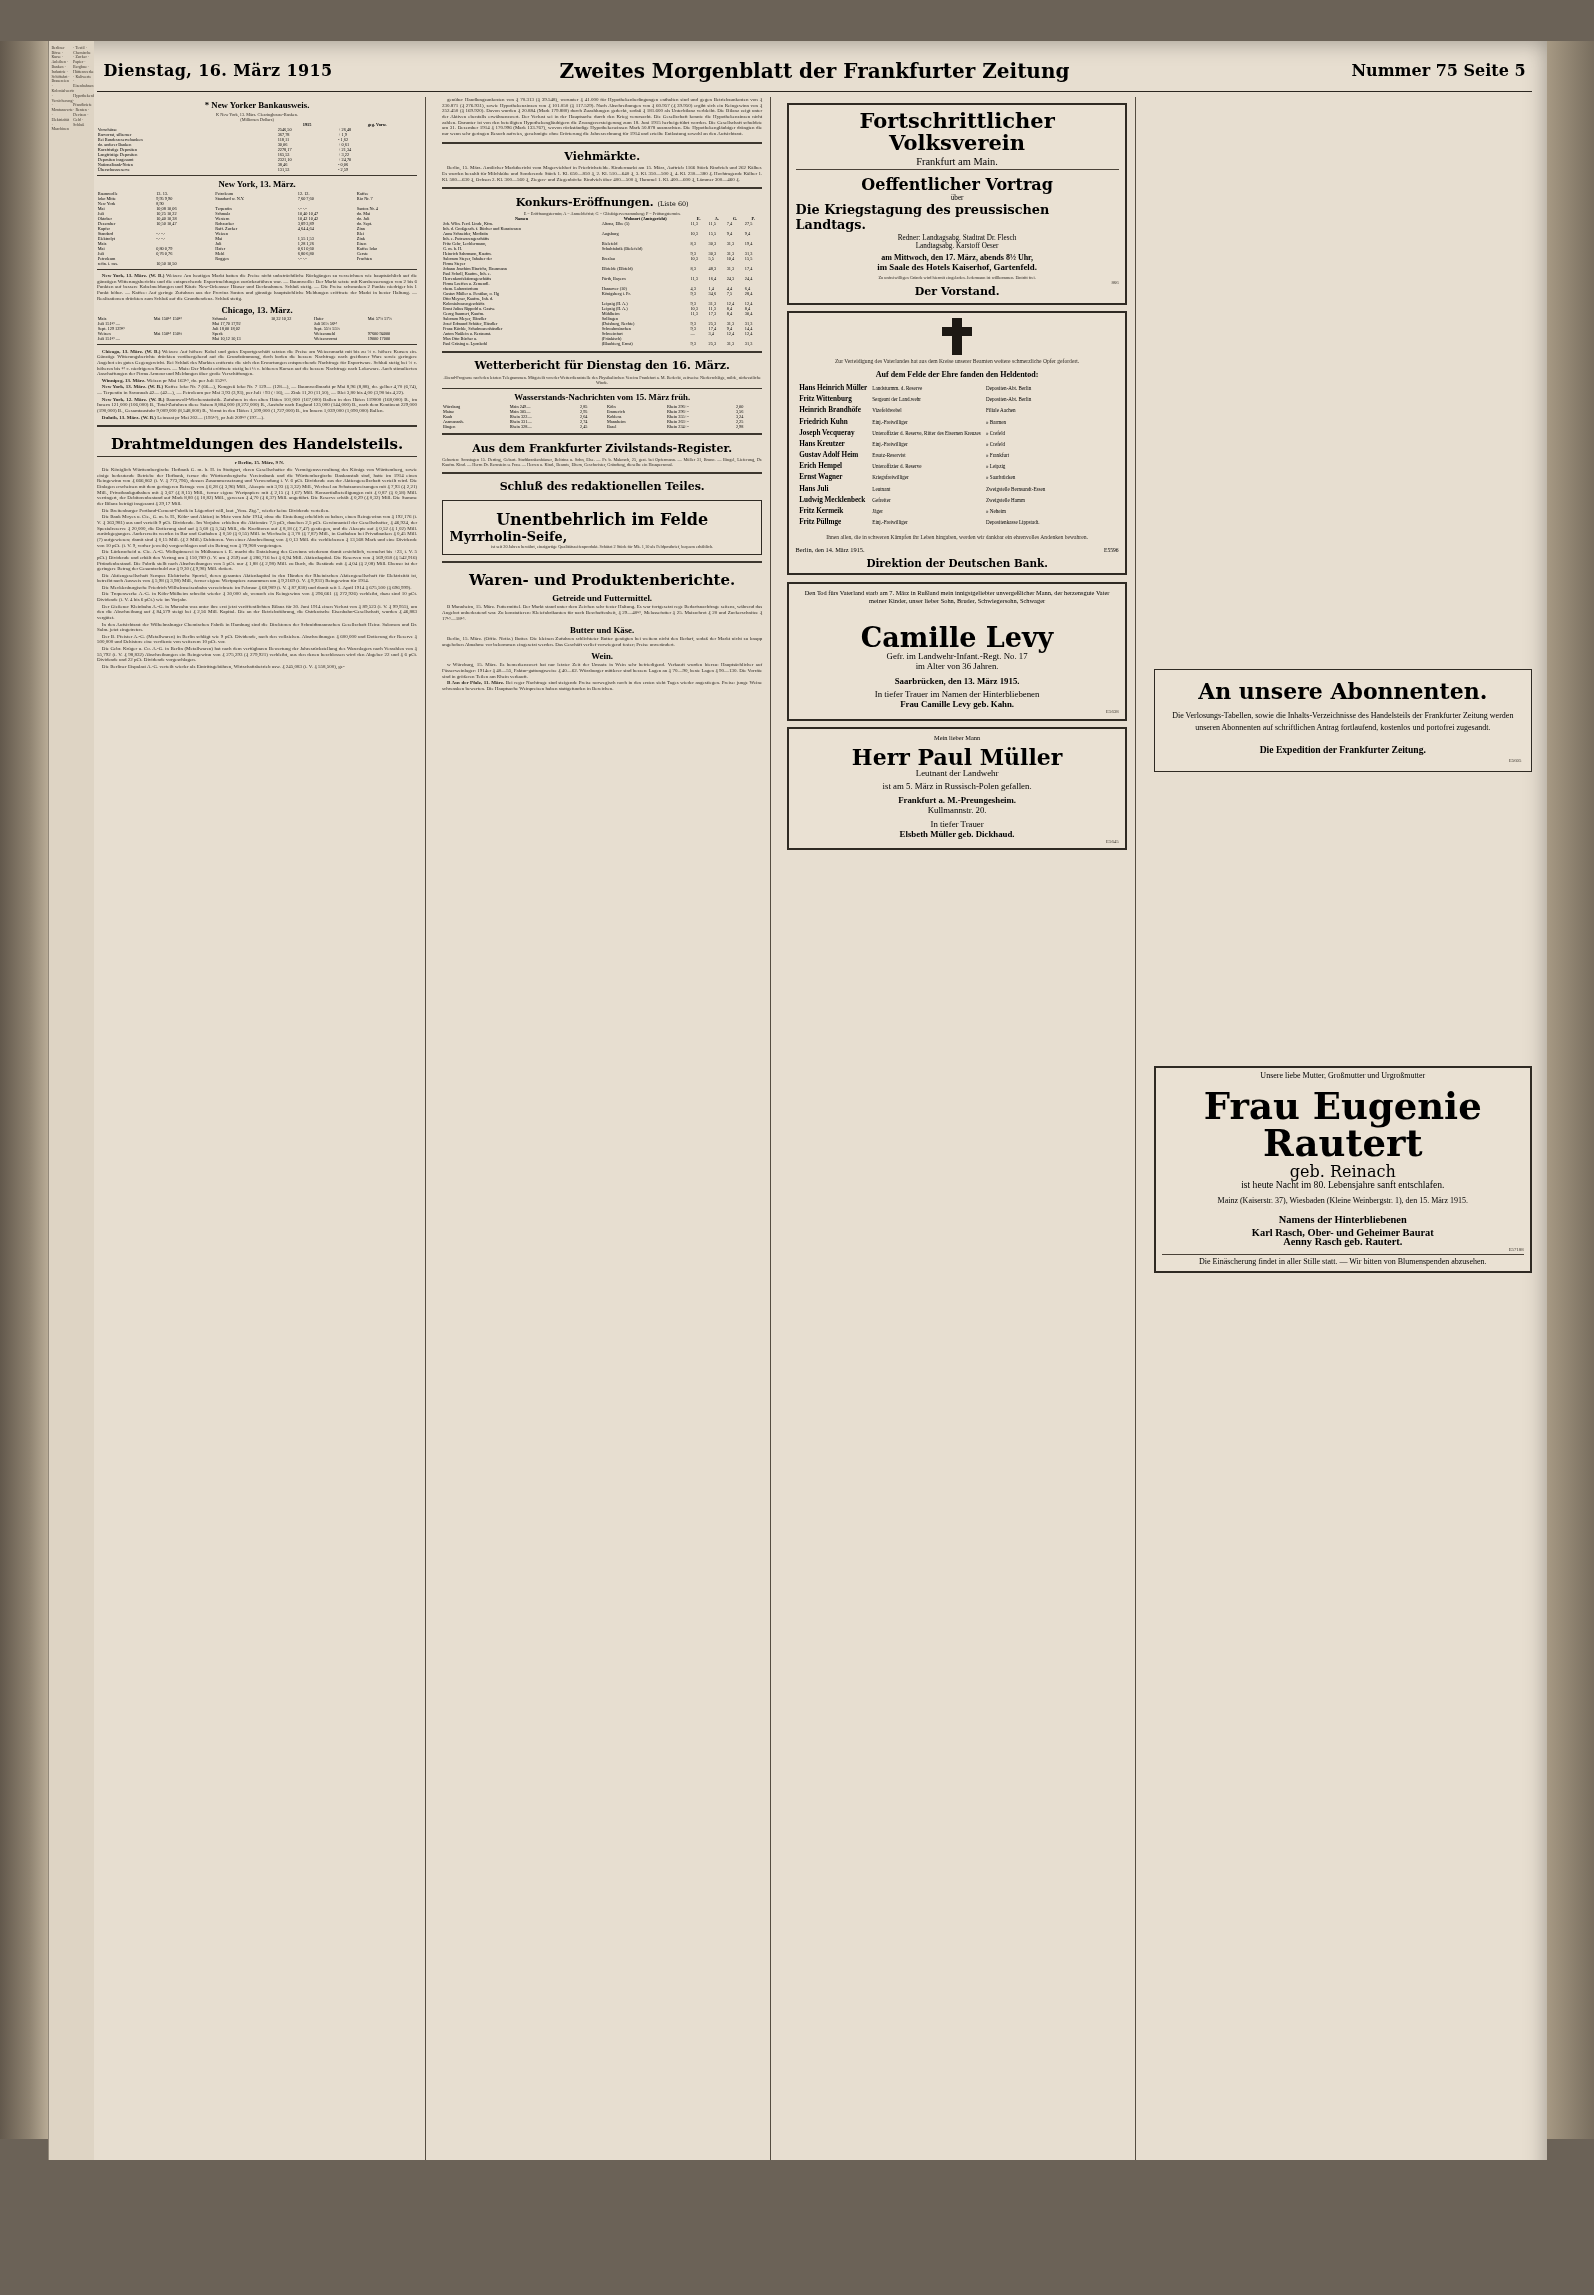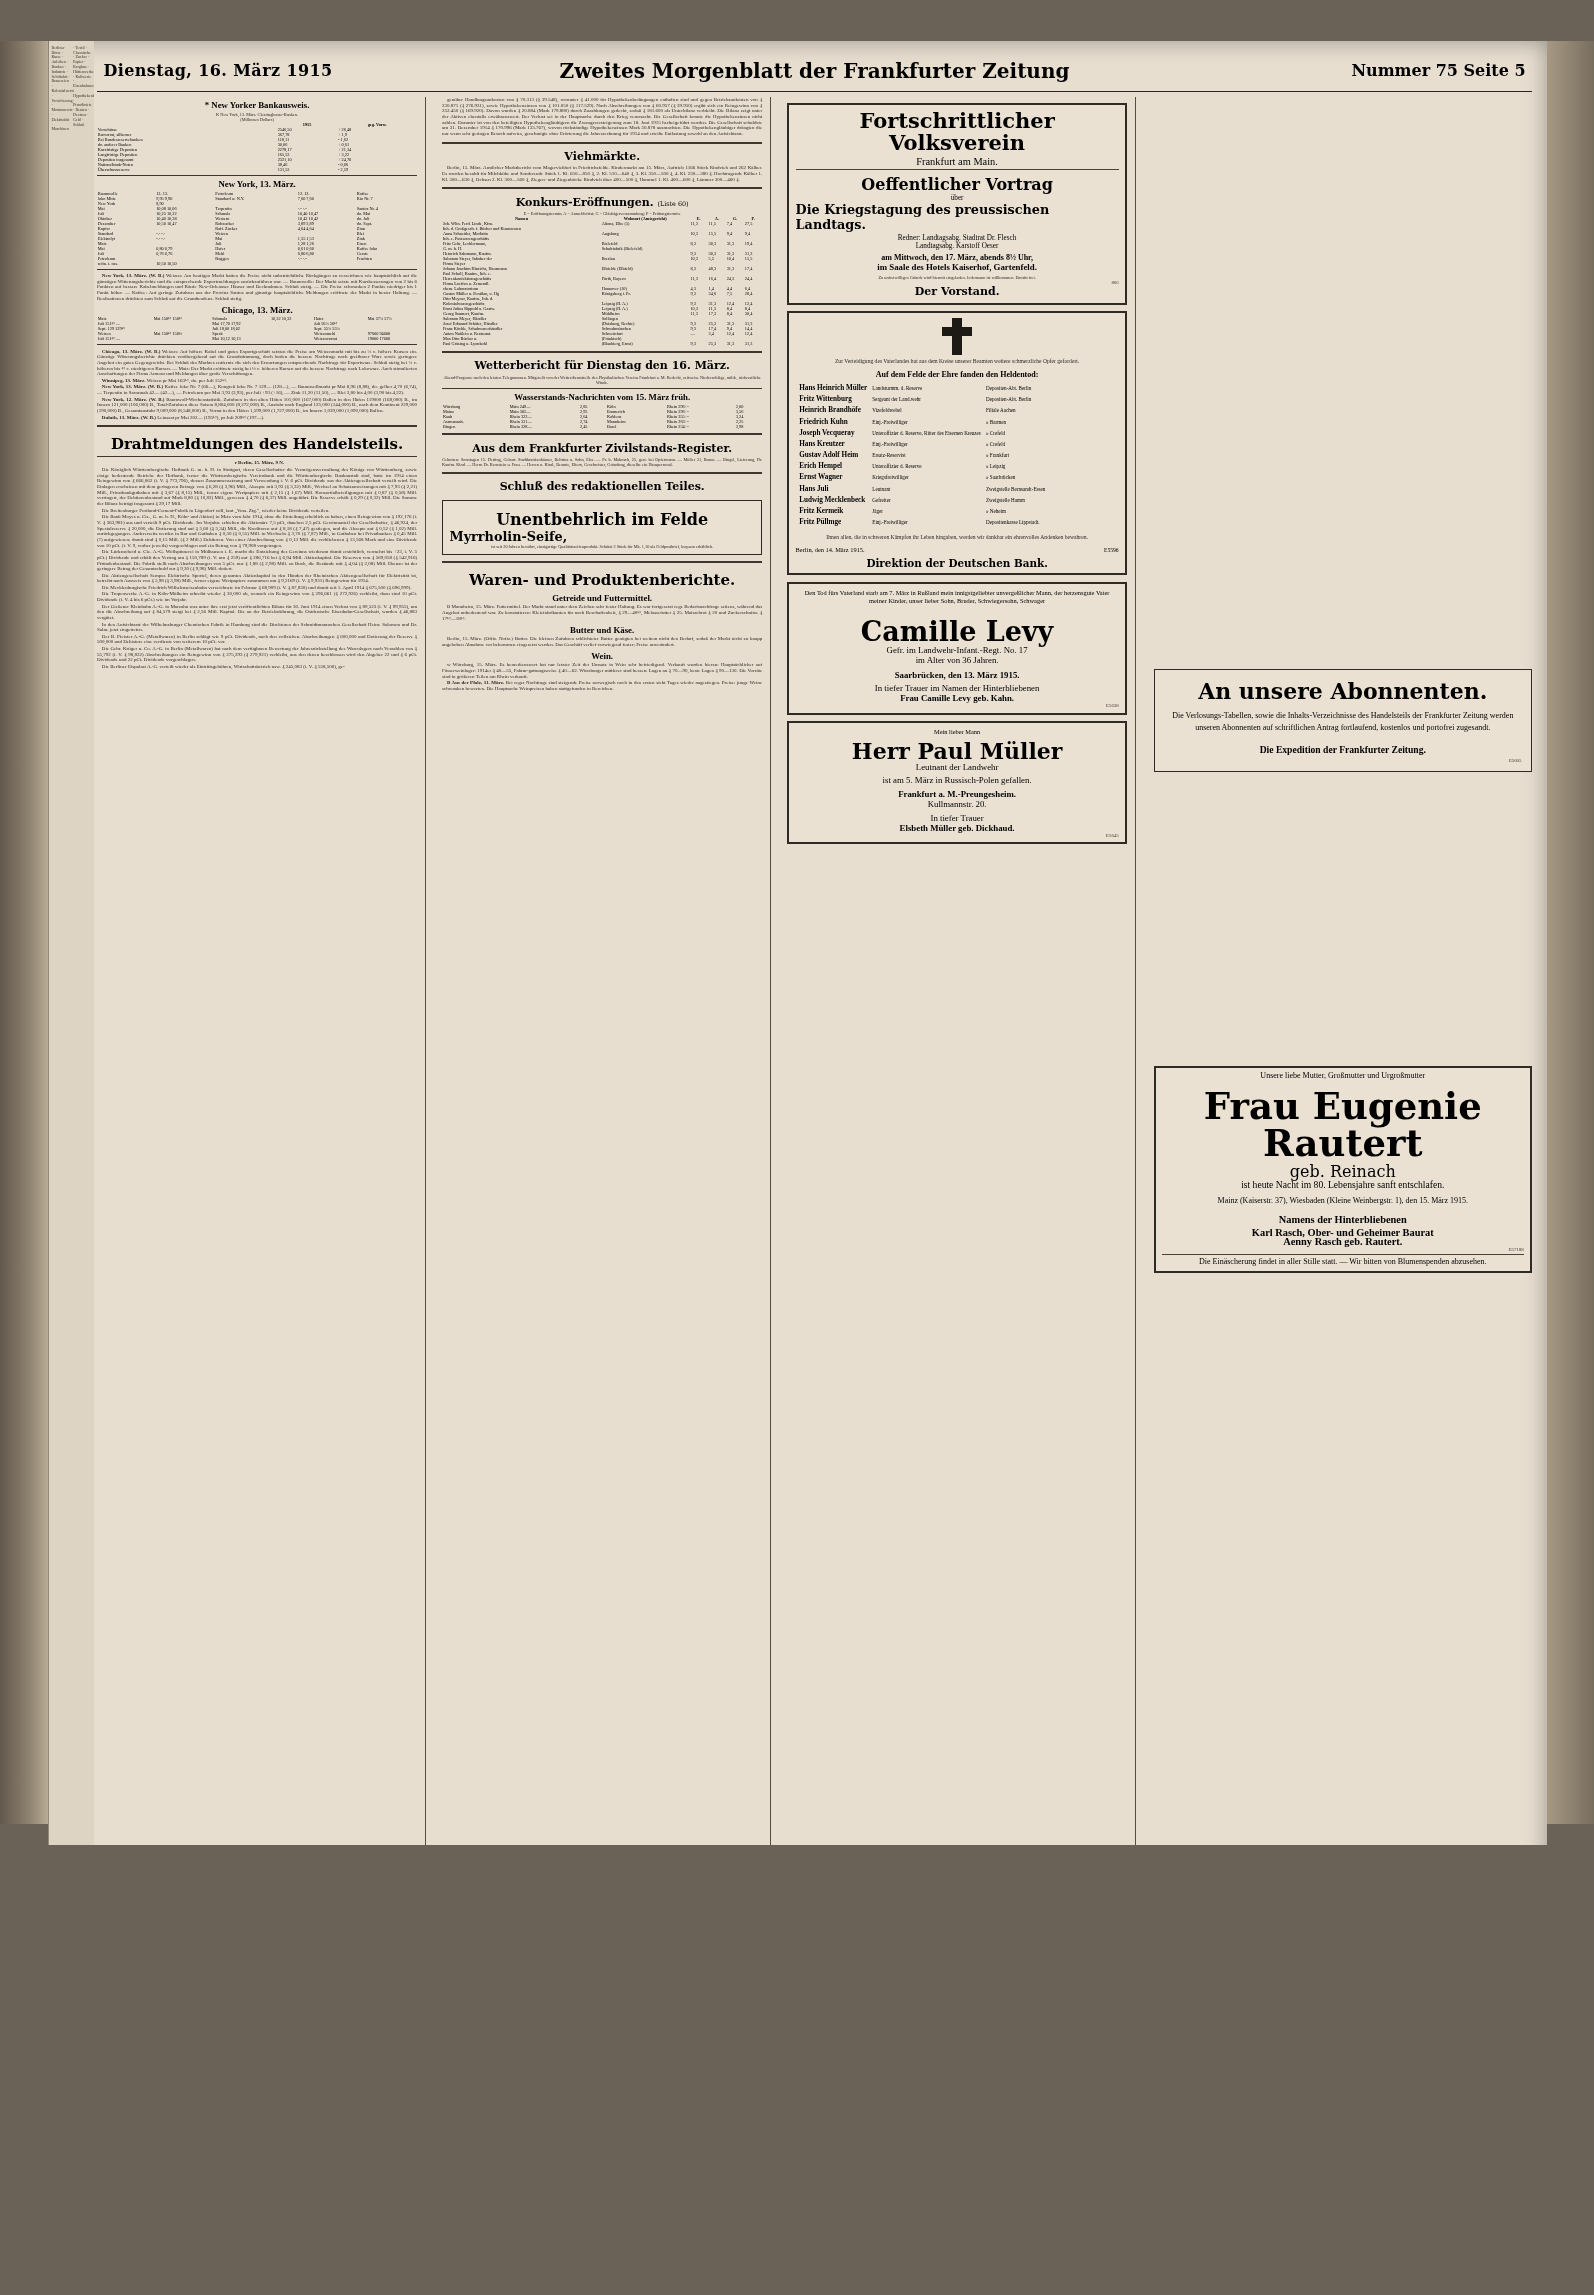--- a/index.html
+++ b/index.html
@@ -1,18 +1,18 @@
 <!DOCTYPE html>
 <html style="font-size:12.8px"><head>
 <meta charset="utf-8">
 <style>
   html,body{margin:0;padding:0;background:#6b6257;}
   body{font-family:"Liberation Serif", serif;}
   #page{
-    position:relative;width:1595px;height:1845px;
+    position:relative;width:1595px;height:2160px;
     background:#d9cfbd;
     overflow:hidden;
   }
   
   .paper{
     position:absolute;left:48px;top:41px;width:1499px;height:2233px;
     background:#e7ded0;
     box-shadow:0 0 22px rgba(0,0,0,.35) inset;
   }
   .paper:before{
@@ -801,21 +801,21 @@
           <div class="micro center" style="font-size:5.6px;line-height:7.2px;margin-top:4.8px">Ihnen allen, die in schweren Kämpfen ihr Leben hingaben, werden wir dankbar ein ehrenvolles Andenken bewahren.</div>
           <div style="display:flex;justify-content:space-between;align-items:flex-end;margin-top:4.8px">
             <span style="font-size:6.4px">Berlin, den 14. März 1915.</span>
             <span style="font-size:5.6px">E5596</span>
           </div>
           <div class="center b fr" style="font-size:10.4px;margin-top:3.2px">Direktion der Deutschen Bank.</div>
         </div>
 
         <div class="adbox heavy">
           <div class="obit-body">Den Tod fürs Vaterland starb am 7. März in Rußland mein innigstgeliebter unvergeßlicher Mann, der herzensgute Vater meiner Kinder, unser lieber Sohn, Bruder, Schwiegersohn, Schwager</div>
-          <div class="obit-name" style="margin-top:12px">Camille Levy</div>
+          <div class="obit-name" style="margin-top:18px">Camille Levy</div>
           <div class="obit-sub">Gefr. im Landwehr-Infant.-Regt. No. 17</div>
           <div class="obit-sub">im Alter von 36 Jahren.</div>
           <div class="obit-sub b" style="margin-top:4.8px">Saarbrücken, den 13. März 1915.</div>
           <div class="obit-sub" style="margin-top:3.2px">In tiefer Trauer im Namen der Hinterbliebenen</div>
           <div class="obit-sub b">Frau Camille Levy geb. Kahn.</div>
           <div class="codeR">E5638</div>
         </div>
 
         <div class="adbox heavy">
           <div class="obit-body">Mein lieber Mann</div>

